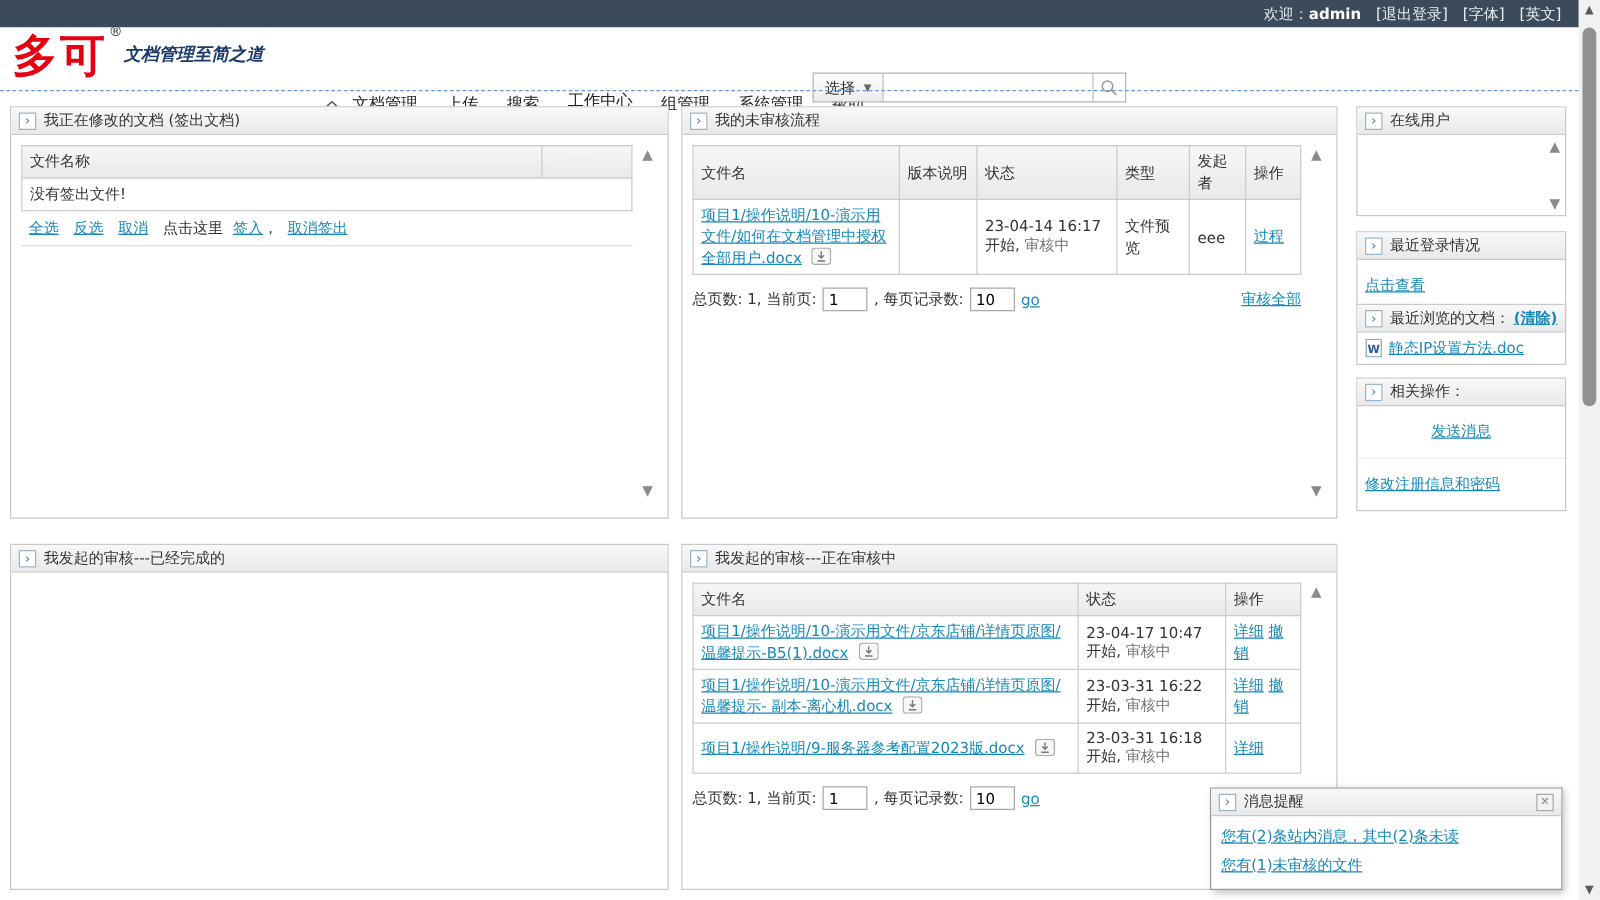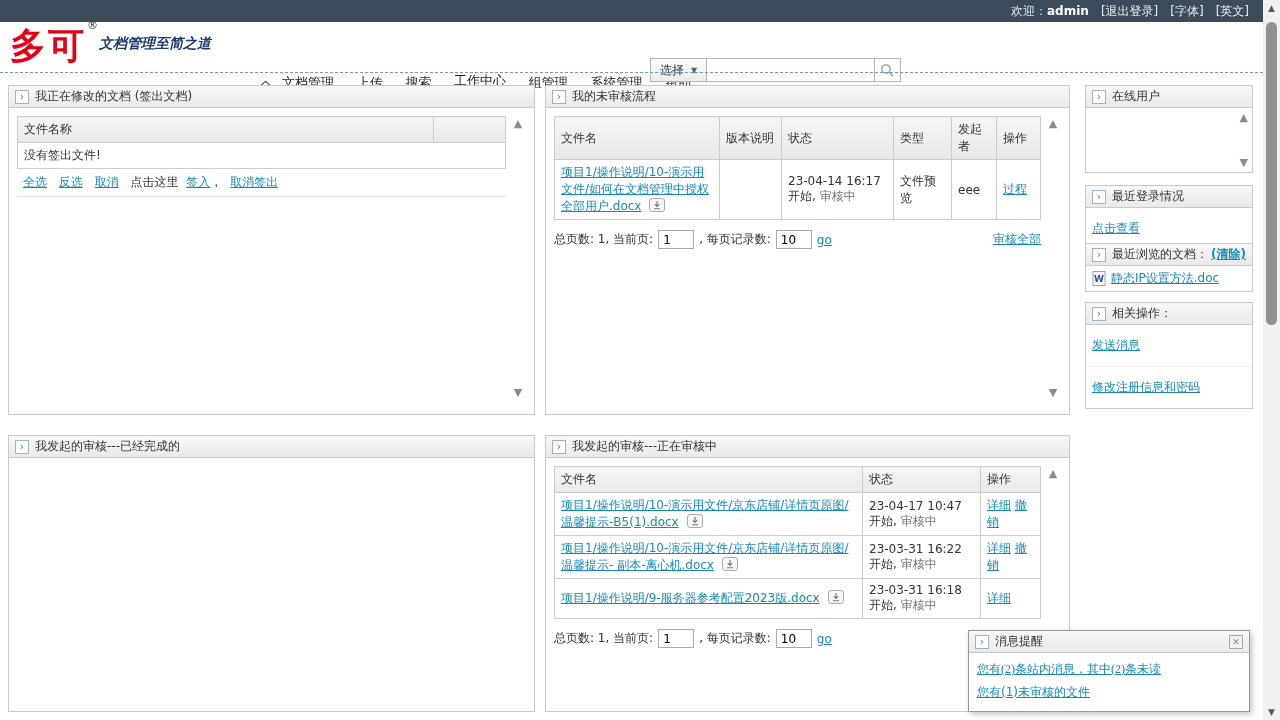--- a/index.html
+++ b/index.html
@@ -347,36 +347,36 @@
     </span>
     <a>静态IP设置方法.doc</a>
   </div>
 </div>
 
 <div class="panel" style="left:1085px; top:302px; width:168px;">
   <div class="panel-header">
     <span class="chev-box">›</span>
     <span class="panel-title">相关操作：</span>
   </div>
-  <div class="side-link-row" style="border-bottom:1px solid #eee;">
+  <div class="side-link-row" style="border-bottom:1px solid #eee;text-align:center;">
     <a>发送消息</a>
   </div>
   <div class="side-link-row" style="border-bottom:none;">
     <a>修改注册信息和密码</a>
   </div>
 </div>
 
 <div class="popup">
   <div class="panel-header">
     <span class="chev-box">›</span>
     <span class="panel-title">消息提醒</span>
     <span class="close-box">✕</span>
   </div>
   <div class="popup-body">
-    <a style="margin-top:0;font-family:Liberation Serif, serif;">您有(2)条站内消息，其中(2)条未读</a>
+    <a style="margin-top:0;">您有(2)条站内消息，其中(2)条未读</a>
     <a>您有(1)未审核的文件</a>
   </div>
 </div>
 
 <div class="vscroll">
   <span class="sb-arrow" style="top:0;">▲</span>
   <div class="thumb"></div>
   <span class="sb-arrow" style="bottom:0;">▼</span>
 </div>
 

